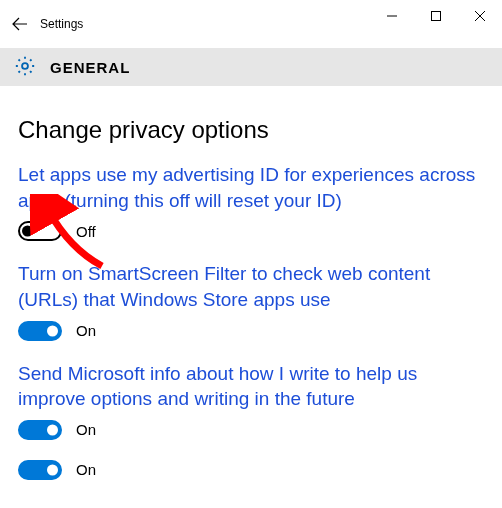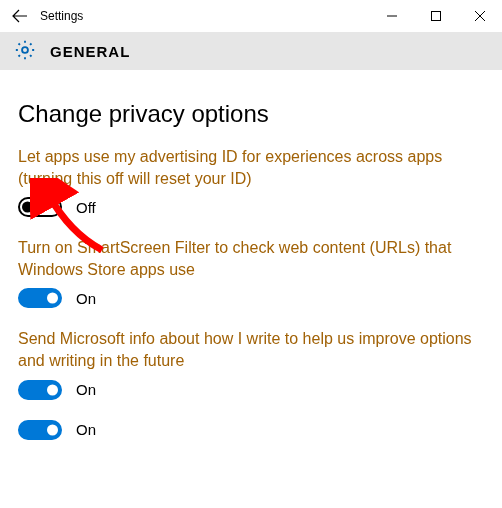--- a/index.html
+++ b/index.html
@@ -7,21 +7,21 @@
     padding: 0;
     width: 502px;
     height: 508px;
     font-family: "Segoe UI", Arial, sans-serif;
     background: #ffffff;
     color: #000;
     overflow: hidden;
     font-size: 15px;
   }
   .titlebar {
-    height: 32px;
+    height: 48px;
     background: #ffffff;
     display: flex;
     align-items: center;
     position: relative;
     border-bottom: 0;
   }
   .back-btn {
     width: 40px;
     height: 32px;
     display: flex;
@@ -70,23 +70,23 @@
     padding: 26px 18px 0 18px;
     position: relative;
   }
   .page-title {
     font-size: 24px;
     font-weight: 300;
     margin: 4px 0 18px 0;
   }
   .option-block { margin-bottom: 20px; }
   .option-desc {
-    font-size: 16px;
+    font-size: 19px;
     line-height: 1.35;
-    color: #a16207;
+    color: #1d4ed8;
     margin-bottom: 8px;
   }
   .toggle-row {
     display: flex;
     align-items: center;
     gap: 14px;
     margin-top: 8px;
   }
   .toggle {
     width: 44px;

